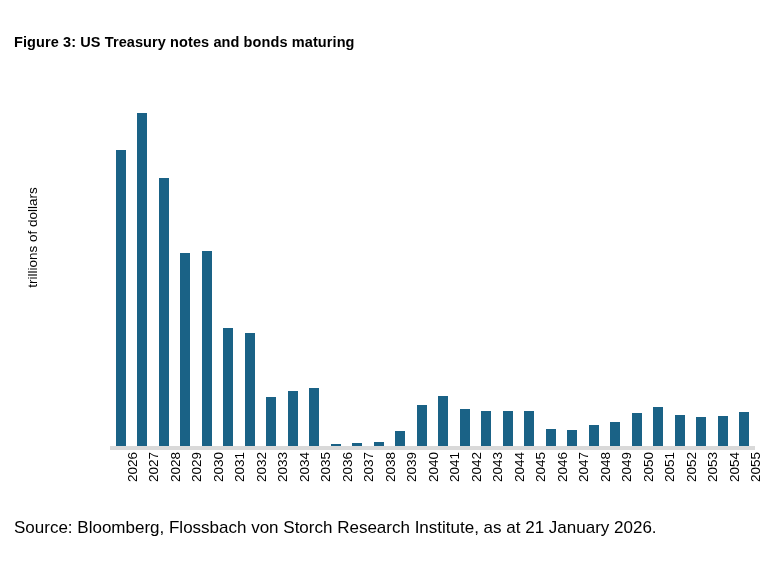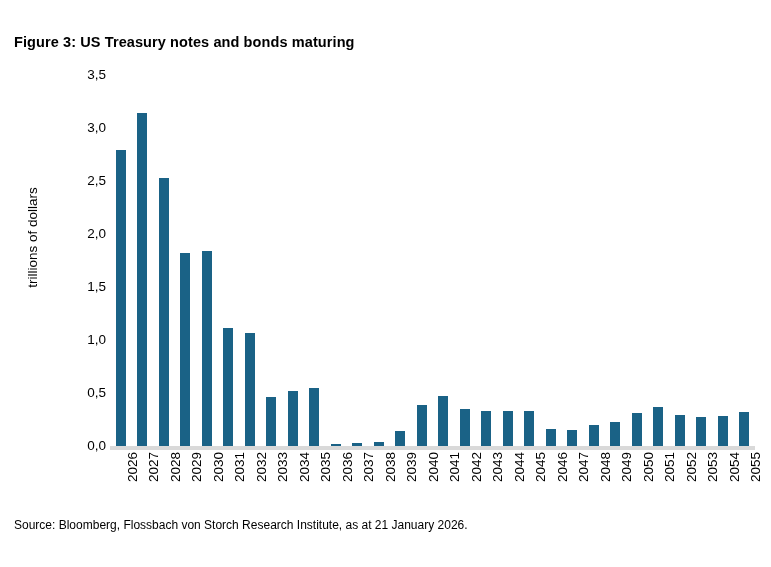--- a/index.html
+++ b/index.html
@@ -26,21 +26,21 @@
     letter-spacing: 0.1px;
     white-space: nowrap;
     margin-top: 8px;
   }
 
   
   #source-note {
     position: absolute;
     left: 14px;
     top: 518px;
-    font-size: 12px;
+    font-size: 17px;
     font-weight: normal;
     white-space: nowrap;
   }
 
   
   #chart-area {
     position: absolute;
     left: 0;
     top: 60px;
     width: 771px;
@@ -143,30 +143,20 @@
 </style>
 </head>
 <body>
 
 <div id="chart-title">Figure 3: US Treasury notes and bonds maturing</div>
 
 <div id="chart-area">
 
   <div id="y-axis-title">trillions of dollars</div>
 
-  <div id="y-tick-labels">
-      <div class="y-tick" style="top: 15px;">3,5</div>
-      <div class="y-tick" style="top: 68px;">3,0</div>
-      <div class="y-tick" style="top: 121px;">2,5</div>
-      <div class="y-tick" style="top: 174px;">2,0</div>
-      <div class="y-tick" style="top: 227px;">1,5</div>
-      <div class="y-tick" style="top: 280px;">1,0</div>
-      <div class="y-tick" style="top: 333px;">0,5</div>
-      <div class="y-tick" style="top: 386px;">0,0</div>
-    </div>
 
   <div id="plot-box">
     <div id="bars">
         <div class="bar-slot">
           <div class="bar" title="2026: 2.79" style="height: 295.74px; background: rgb(26, 98, 134);"></div>
         </div>
         <div class="bar-slot">
           <div class="bar" title="2027: 3.14" style="height: 332.84px; background: rgb(26, 98, 134);"></div>
         </div>
         <div class="bar-slot">

